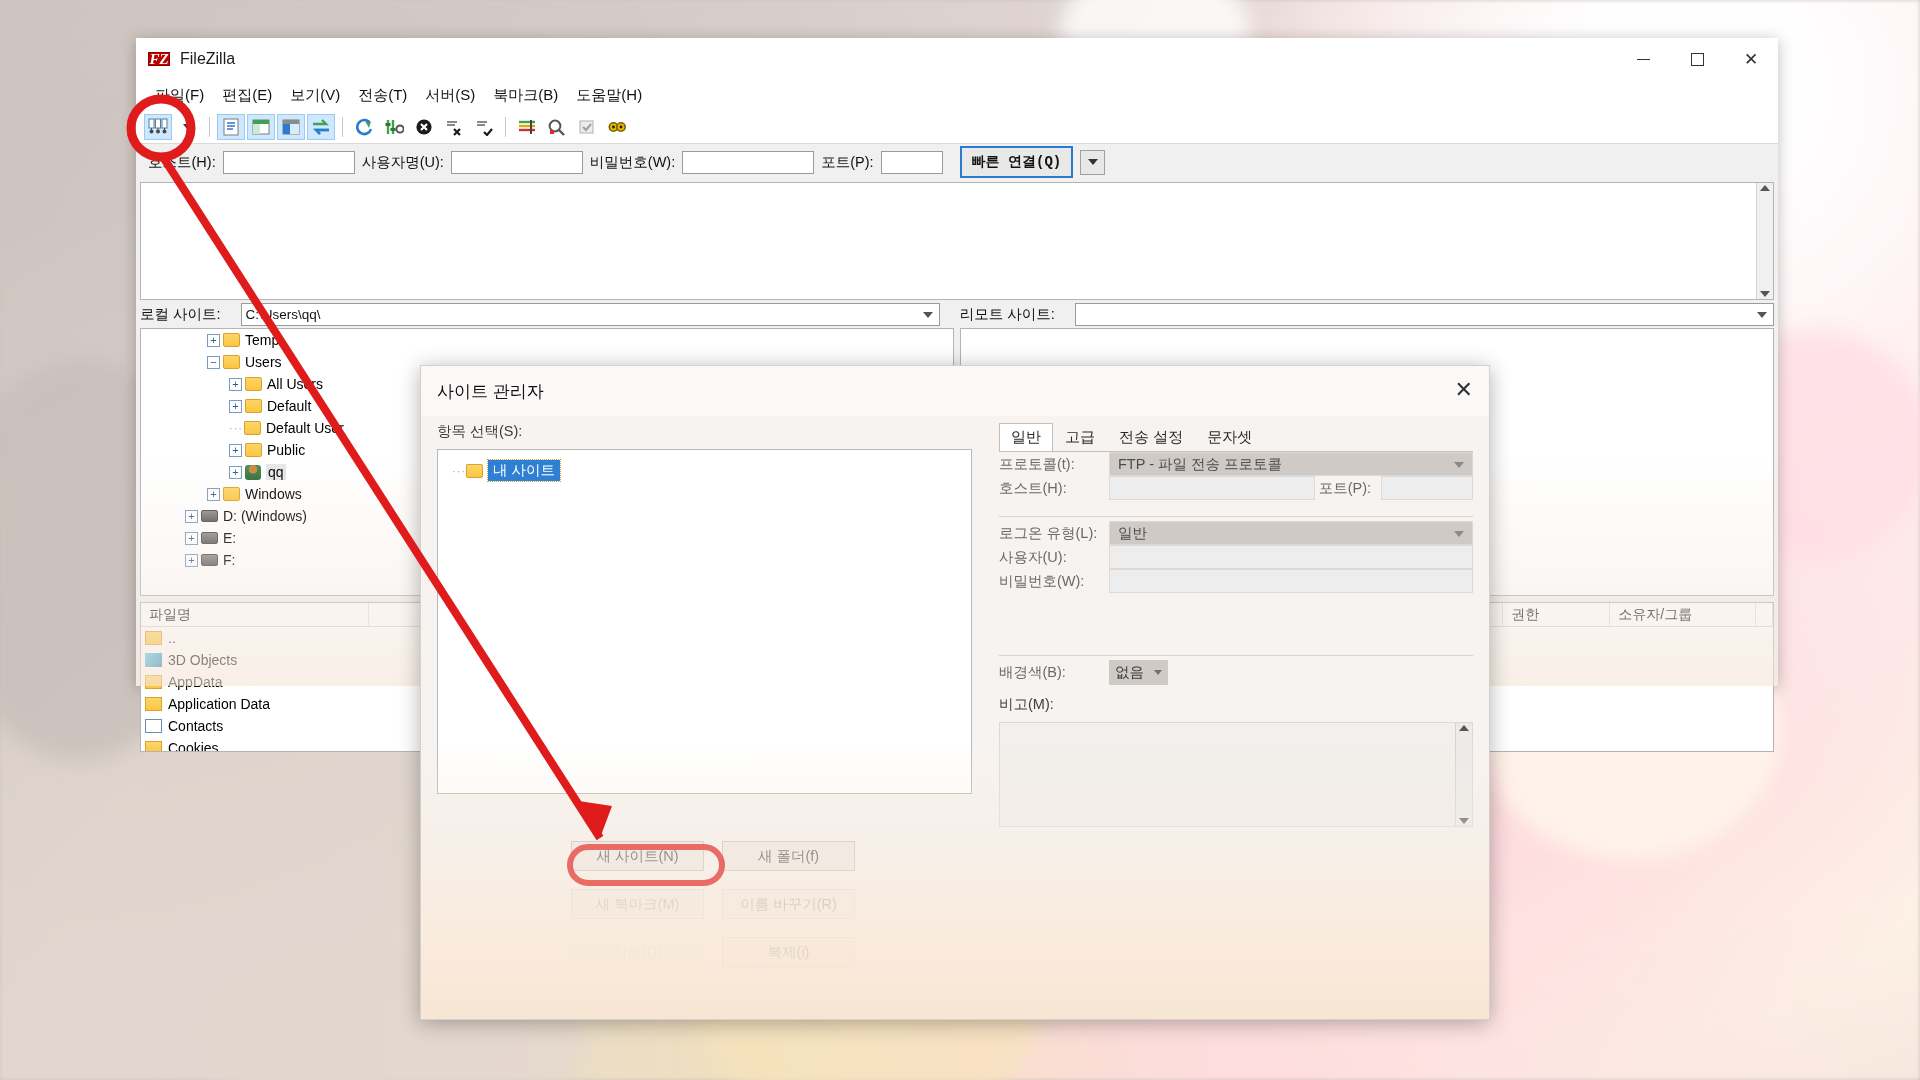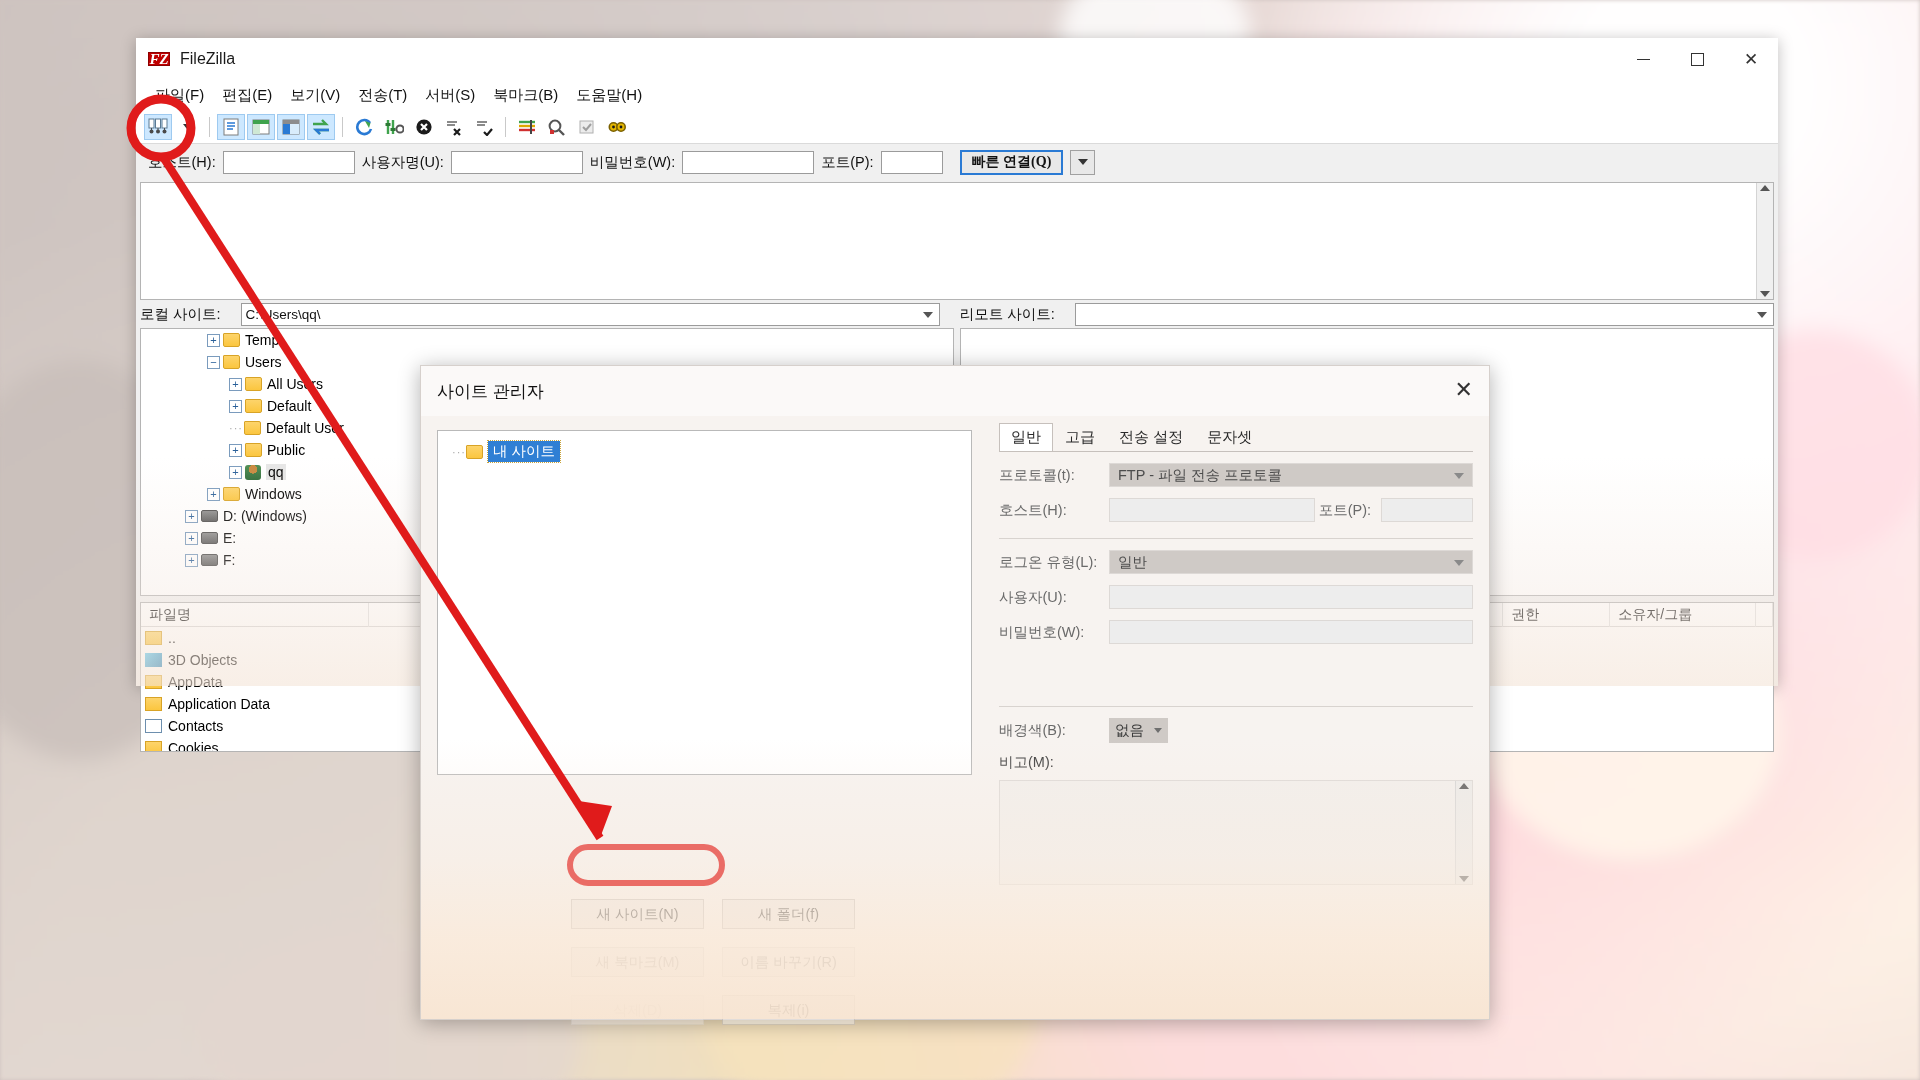--- a/index.html
+++ b/index.html
@@ -112,24 +112,24 @@
   #quickbar input {
     height: 23px; border: 1px solid #9b9b9b; background: #fff;
     font-size: 13px; padding: 0 4px;
     font-family: "Liberation Sans", sans-serif;
   }
   .qc-host { width: 132px; }
   .qc-user { width: 132px; }
   .qc-pass { width: 132px; }
   .qc-port { width: 62px; }
   #qc-connect {
-    height: 25px; padding: 0 10px; font-size: 14px; font-weight: bold;
+    height: 32px; padding: 0 10px; font-size: 14px; font-weight: bold;
     border: 2px solid #2a7ad4; background: #e8e8e8; color: #111;
     margin-left: 10px;
-    font-family: Liberation Serif, serif;
+    font-family: Liberation Mono, monospace;
   }
   #qc-drop {
     width: 25px; height: 25px; border: 1px solid #a0a0a0; background: #e8e8e8;
     display: flex; align-items: center; justify-content: center;
   }
   .caret-dn {
     width: 0; height: 0; border-left: 5px solid transparent;
     border-right: 5px solid transparent; border-top: 6px solid #333;
   }
 
@@ -248,21 +248,21 @@
   }
 
   
   #tabs { display: flex; align-items: flex-end; height: 30px; border-bottom: 1px solid #c6c0bc; }
   .tab {
     font-size: 15px; padding: 4px 11px; color: #2b2b2b;
     border: 1px solid transparent; border-bottom: none; white-space: nowrap;
   }
   .tab.sel { background: #fff; border-color: #c6c0bc; font-weight: normal; }
 
-  .frow { display: flex; align-items: center; margin-top: 11px; }
+  .frow { display: flex; align-items: center; }
   .frow .flabel { width: 110px; font-size: 14.5px; color: #6a6a6a; }
   .fld {
     flex: 1; height: 24px; background: #ededed;
     border: 1px solid #ddd9d6;
   }
   .fld.combo {
     background: #cfcac6; display: flex; align-items: center;
     padding: 0 8px; font-size: 14.5px; color: #4d4d4d; position: relative;
   }
   .fld.combo .cc {
@@ -602,20 +602,21 @@
 
 <div id="dialog">
   <div id="dlg-title">
     <span>사이트 관리자</span>
     <span id="dlg-close">✕</span>
   </div>
 
   <div id="dlg-body">
 
     <div id="dlg-left">
+      <div class="lbl">항목 선택(S):</div>
       <div id="entry-list">
         <div id="entry-row">
           <span class="dots">····</span>
           <span class="folder"></span>
           <span id="entry-name">내 사이트</span>
         </div>
       </div>
     </div>
 
     <div id="dlg-right">

